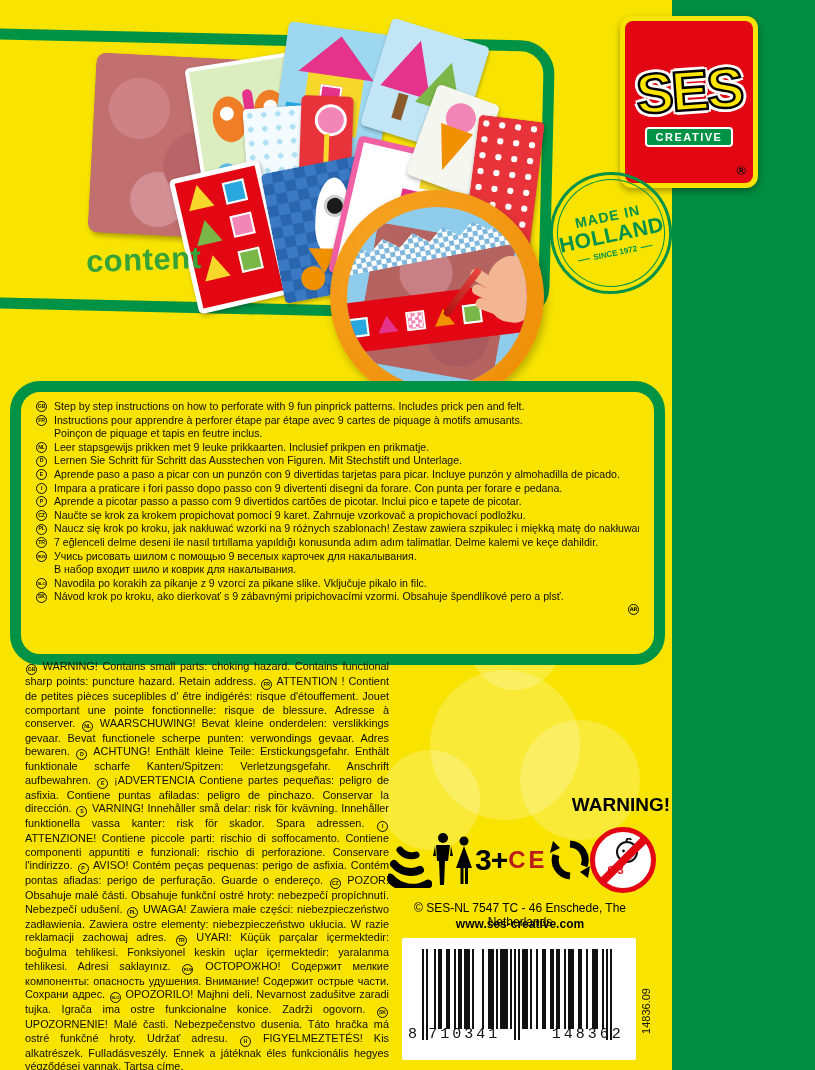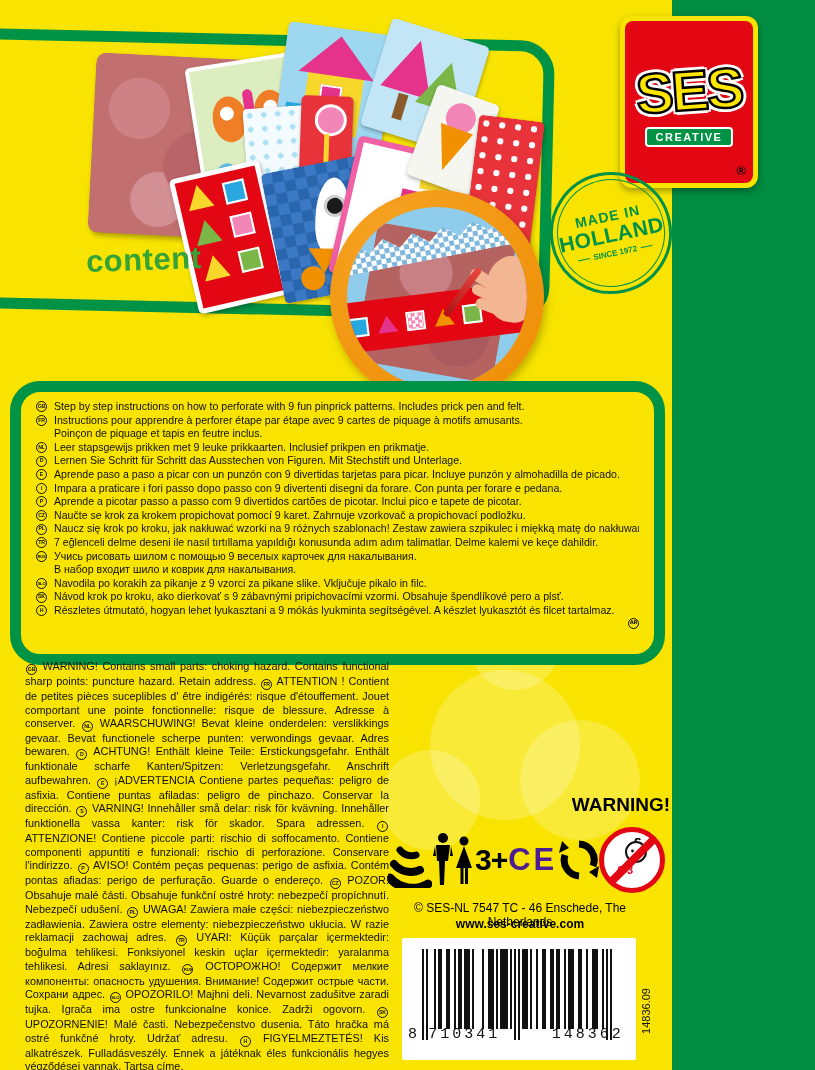--- a/index.html
+++ b/index.html
@@ -75,21 +75,21 @@
 
   
   .wblock{position:absolute;left:25px;top:660px;width:364px;font-size:10.9px;line-height:13.3px;color:#101008;text-align:justify;}
   .wcode{vertical-align:-1px;margin:0 1px;}
 
   .warning-title{position:absolute;left:560px;top:794px;width:110px;text-align:right;font-size:19px;font-weight:600;color:#000;}
 
   
   .icons{position:absolute;left:388px;top:824px;width:286px;height:72px;display:flex;align-items:center;}
   .age3{font-size:30px;font-weight:bold;color:#000;letter-spacing:-1px;margin:0 1px;}
-  .cemark{font-size:31px;font-weight:600;color:#4c1d95;letter-spacing:3px;margin-right:2px;}
+  .cemark{font-size:24px;font-weight:600;color:#b91c1c;letter-spacing:3px;margin-right:2px;}
   .prohib{position:relative;width:66px;height:66px;background:#fff;border:5px solid #E30613;border-radius:50%;box-sizing:border-box;flex:none;}
   .prohib .slash{position:absolute;left:-4px;top:25px;width:64px;height:8px;background:#E30613;transform:rotate(-45deg);}
   .prohib .zerothree{position:absolute;left:0;right:14px;bottom:12px;text-align:center;font-size:11px;font-weight:bold;color:#E30613;}
 
   .itemno{position:absolute;left:430px;top:872px;width:180px;text-align:center;font-size:21px;font-weight:bold;color:#000;}
   .addr{position:absolute;left:380px;top:901px;width:280px;text-align:center;font-size:12px;font-weight:400;color:#000;}
   .site{position:absolute;left:380px;top:917px;width:280px;text-align:center;font-size:12px;font-weight:600;color:#000;}
 
   
   .bcbox{position:absolute;left:402px;top:938px;width:234px;height:122px;background:#fff;border-radius:2px;}
@@ -278,24 +278,20 @@
         <span class="code hidden">X</span>
         <span class="itext">В набор входит шило и коврик для накалывания.</span>
       </div>
       <div class="iline">
         <span class="code long">SLO</span>
         <span class="itext">Navodila po korakih za pikanje z 9 vzorci za pikane slike. Vključuje pikalo in filc.</span>
       </div>
       <div class="iline">
         <span class="code">SK</span>
         <span class="itext">Návod krok po kroku, ako dierkovať s 9 zábavnými pripichovacími vzormi. Obsahuje špendlíkové pero a plsť.</span>
-      </div>
-      <div class="iline">
-        <span class="code">H</span>
-        <span class="itext">Részletes útmutató, hogyan lehet lyukasztani a 9 mókás lyukminta segítségével. A készlet lyukasztót és filcet tartalmaz.</span>
       </div>
       <div class="iline rtl">
         <span class="code">AR</span>
       </div>
     </div>
 
   <div class="wblock">
     <span id="warning-text"><span class="code wcode">GB</span> WARNING! Contains small parts: choking hazard. Contains functional sharp points: puncture hazard. Retain address. <span class="code wcode">FR</span> ATTENTION ! Contient de petites pièces suceplibles d' être indigérés: risque d'étouffement. Jouet comportant une pointe fonctionnelle: risque de blessure. Adresse à conserver. <span class="code wcode">NL</span> WAARSCHUWING! Bevat kleine onderdelen: verslikkings gevaar. Bevat functionele scherpe punten: verwondings gevaar. Adres bewaren. <span class="code wcode">D</span> ACHTUNG! Enthält kleine Teile: Erstickungsgefahr. Enthält funktionale scharfe Kanten/Spitzen: Verletzungsgefahr. Anschrift aufbewahren. <span class="code wcode">E</span> ¡ADVERTENCIA Contiene partes pequeñas: peligro de asfixia. Contiene puntas afiladas: peligro de pinchazo. Conservar la dirección. <span class="code wcode">S</span> VARNING! Innehåller små delar: risk för kvävning. Innehåller funktionella vassa kanter: risk för skador. Spara adressen. <span class="code wcode">I</span> ATTENZIONE! Contiene piccole parti: rischio di soffocamento. Contiene componenti appuntiti e funzionali: rischio di perforazione. Conservare l'indirizzo. <span class="code wcode">P</span> AVISO! Contém peças pequenas: perigo de asfixia. Contém pontas afiadas: perigo de perfuração. Guarde o endereço. <span class="code wcode">CZ</span> POZOR! Obsahuje malé části. Obsahuje funkční ostré hroty: nebezpečí propíchnutí. Nebezpečí udušení. <span class="code wcode">PL</span> UWAGA! Zawiera małe części: niebezpieczeństwo zadławienia. Zawiera ostre elementy: niebezpieczeństwo ukłucia. W razie reklamacji zachowaj adres. <span class="code wcode">TR</span> UYARI: Küçük parçalar içermektedir: boğulma tehlikesi. Fonksiyonel keskin uçlar içermektedir: yaralanma tehlikesi. Adresi saklayınız. <span class="code wcode long">RUS</span> ОСТОРОЖНО! Содержит мелкие компоненты: опасность удушения. Внимание! Содержит острые части. Сохрани адрес. <span class="code wcode long">SLO</span> OPOZORILO! Majhni deli. Nevarnost zadušitve zaradi tujka. Igrača ima ostre funkcionalne konice. Zadrži ogovorn. <span class="code wcode">SK</span> UPOZORNENIE! Malé časti. Nebezpečenstvo dusenia. Táto hračka má ostré funkčné hroty. Udržať adresu. <span class="code wcode">H</span> FIGYELMEZTETÉS! Kis alkatrészek. Fulladásveszély. Ennek a játéknak éles funkcionális hegyes végződései vannak. Tartsa címe. </span>
     
   </div>

